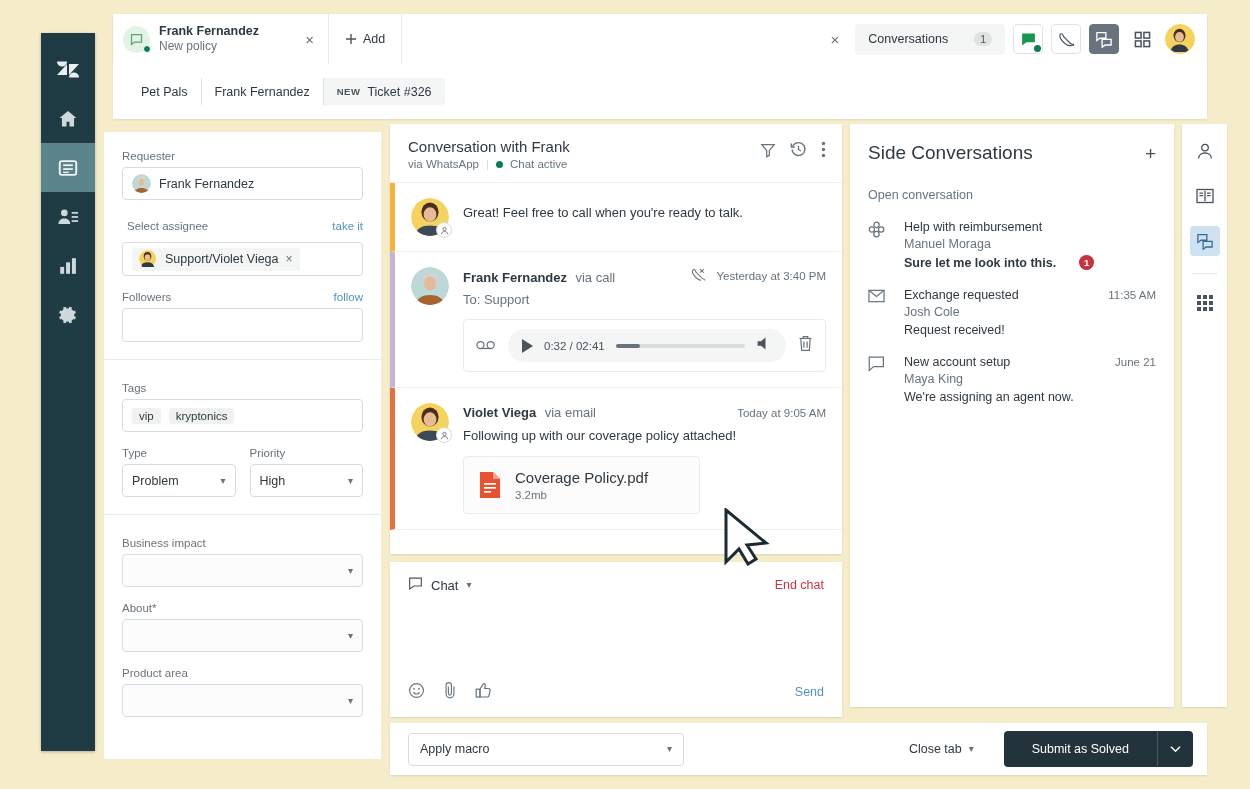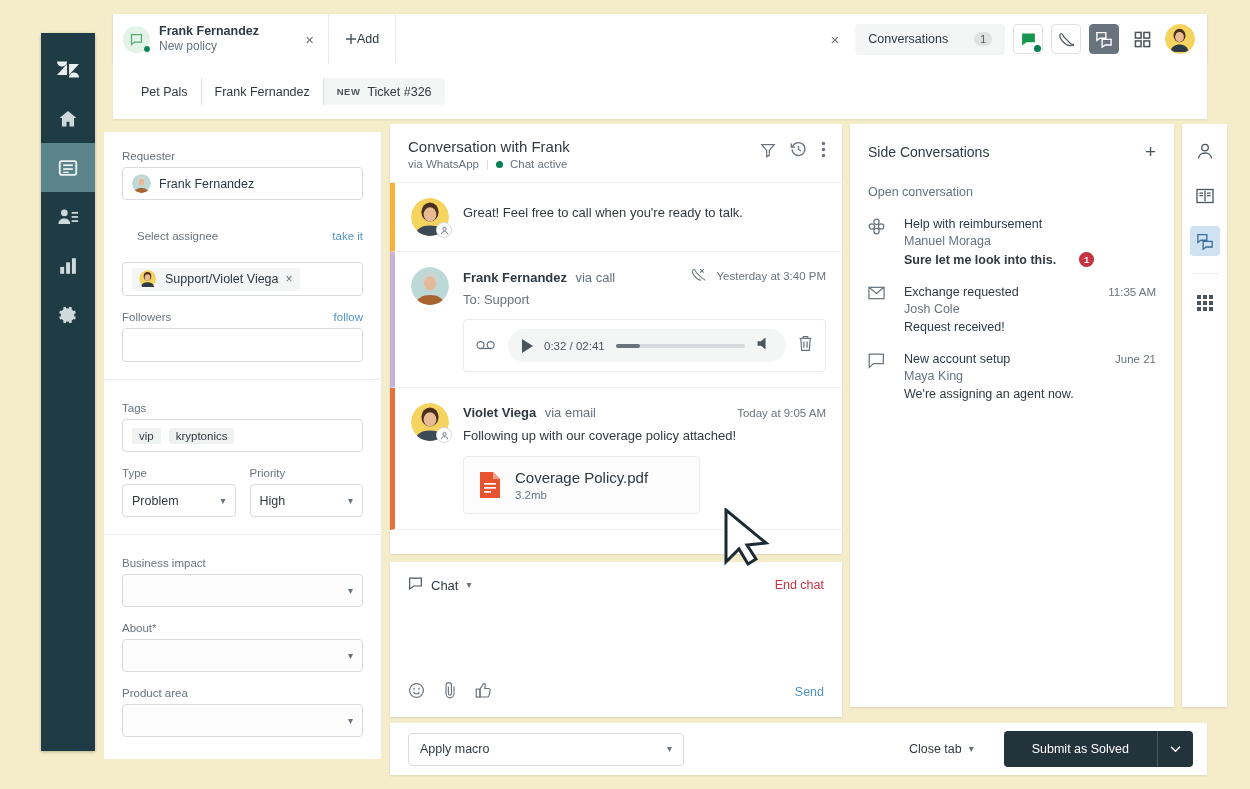--- a/index.html
+++ b/index.html
@@ -50,21 +50,21 @@
   .tab-avatar .dot {
     position: absolute; right: -1px; bottom: 0px;
     width: 8px; height: 8px; border-radius: 50%;
     background: #038153; border: 1.5px solid #fff;
   }
   .tab-text { flex: 1; min-width: 0; line-height: 1.25; }
   .tab-title { font-size: 12.5px; color: #2f3941; font-weight: 600; white-space: nowrap; }
   .tab-sub { font-size: 12px; color: #68737d; white-space: nowrap; }
   .tab-close { color: #68737d; font-size: 15px; padding: 0 2px; cursor: pointer; }
   .tab-add {
-    display: flex; align-items: center; 
+    display: flex; align-items: center; gap: 6px;
     padding: 0 16px; font-size: 12.5px; color: #2f3941;
     border-right: 1px solid #e9ebed; cursor: pointer;
   }
   .tabbar-spacer { flex: 1; }
   .tabbar-right { display: flex; align-items: center; gap: 8px; padding-right: 12px; }
   .tb-x { color: #68737d; font-size: 15px; cursor: pointer; padding: 0 8px; }
   .conv-pill {
     display: flex; align-items: center; gap: 26px;
     background: #f4f5f5; border-radius: 4px;
     height: 31px; padding: 0 13px;
@@ -240,21 +240,21 @@
   .send-btn { font-size: 12.5px; color: #5293c7; cursor: pointer; }
 
   
   .side {
     position: absolute; left: 850px; top: 124px;
     width: 324px; height: 583px;
     background: #fff; box-shadow: 0 1px 2px rgba(0,0,0,.10);
     padding: 18px 18px 0 18px;
   }
   .side-head { display: flex; align-items: center; justify-content: space-between; }
-  .side-title { font-size: 14px; color: #2f3941; }
+  .side-title { font-size: 19px; color: #2f3941; }
   .plus { font-size: 19px; color: #49545c; cursor: pointer; line-height: 1; }
   .side-sub { font-size: 12.5px; color: #68737d; margin-top: 24px; }
   .sc-item { display: flex; gap: 16px; margin-top: 18px; cursor: pointer; }
   .sc-ico { width: 20px; flex: 0 0 auto; padding-top: 1px; color: #68737d; }
   .sc-body { flex: 1; min-width: 0; }
   .sc-row1 { display: flex; justify-content: space-between; align-items: baseline; gap: 8px; }
   .sc-subj { font-size: 12.5px; color: #2f3941; }
   .sc-time { font-size: 11.5px; color: #68737d; white-space: nowrap; }
   .sc-from { font-size: 12.5px; color: #68737d; margin-top: 3px; }
   .sc-prev { font-size: 12.5px; color: #2f3941; margin-top: 4px; display: flex; align-items: center; gap: 23px; }
@@ -450,21 +450,21 @@
             <ellipse cx="9.5" cy="7" rx="4" ry="4.4" fill="#d8d8d8"></ellipse>
             <ellipse cx="9.5" cy="8" rx="3" ry="3.6" fill="#e3bb9a"></ellipse>
             <path d="M2 19c1-3.6 3.6-5 7.5-5s6.5 1.4 7.5 5z" fill="#a7642e"></path>
           </svg>
       </span>
       <span>Frank Fernandez</span>
     </div>
 
     <div class="spacer-18"></div>
     <div class="fld-row">
-      <span class="fld-label" style="margin:15px">Select assignee</span>
+      <span class="fld-label" style="margin:5px">Select assignee</span>
       <span class="fld-link">take it</span>
     </div>
     <div class="input-box tall">
       <span class="token">
         <span class="mini-av">
           <svg width="17" height="17" viewBox="0 0 19 19">
               <circle cx="9.5" cy="9.5" r="9.5" fill="#f4d35e"></circle>
               <ellipse cx="9.5" cy="7" rx="4.2" ry="4.8" fill="#4a2f1e"></ellipse>
               <ellipse cx="9.5" cy="8.3" rx="3.1" ry="3.6" fill="#e8bb95"></ellipse>
               <path d="M2 19c1-3.7 3.6-5.2 7.5-5.2s6.5 1.5 7.5 5.2z" fill="#2e3a46"></path>

